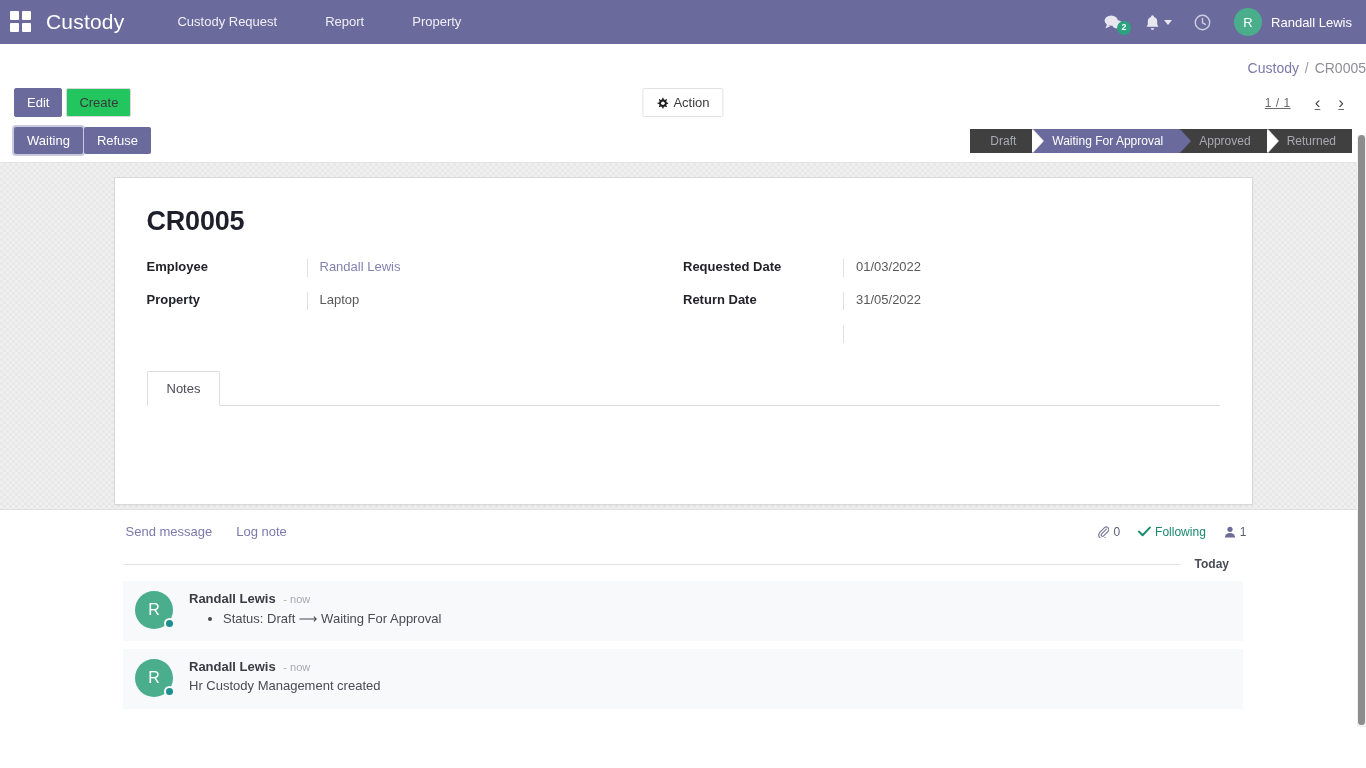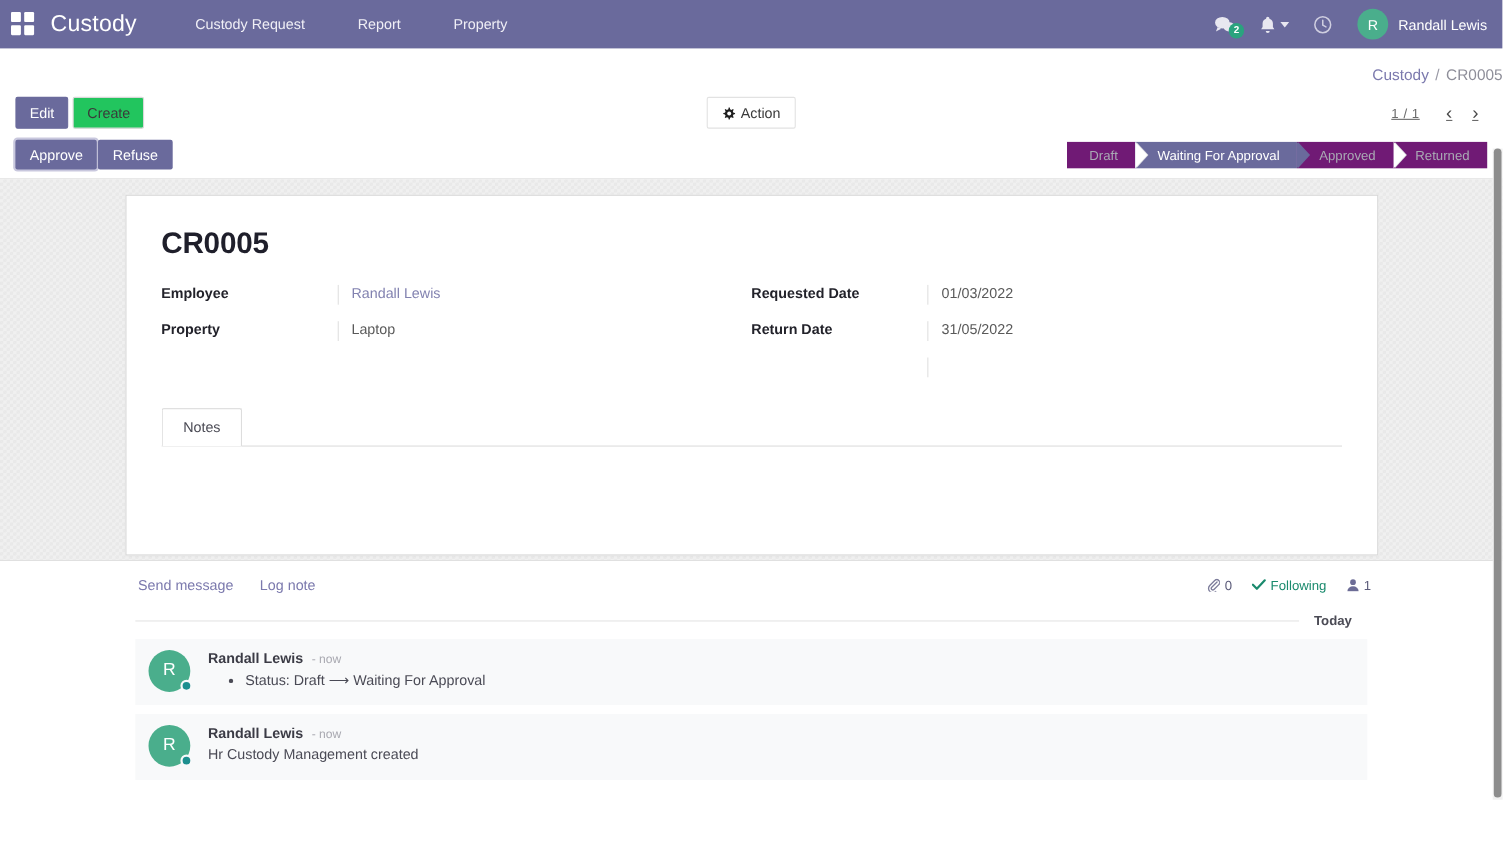--- a/index.html
+++ b/index.html
@@ -184,21 +184,21 @@
   }
   .stat-btn.focused { box-shadow: 0 0 0 2px #c9c8de; }
 
   .pipeline { margin-left: auto; display: flex; align-items: stretch; height: 24px; }
   .pipe-item {
     position: relative;
     display: flex; align-items: center;
     padding: 0 16px 0 20px;
     font-size: 12px;
     color: #a9a9b4;
-    background: #701a75;
+    background: #404040;
     cursor: pointer;
     white-space: nowrap;
   }
   .pipe-item::after {
     content: "";
     position: absolute;
     right: -11px; top: 0;
     width: 0; height: 0;
     border-top: 12px solid transparent;
     border-bottom: 12px solid transparent;
@@ -470,21 +470,21 @@
 
     <div class="pager">
       <span class="pg-count">1 / 1</span>
       <button>‹</button>
       <button>›</button>
     </div>
   </div>
 
   <div class="statusbar-row">
     <div class="stat-btns">
-      <button class="stat-btn focused">Approve</button>
+      <button class="stat-btn focused">Waiting</button>
       <button class="stat-btn">Refuse</button>
     </div>
     <div class="pipeline">
       <div class="pipe-item">Draft</div>
       <div class="pipe-item active">Waiting For Approval</div>
       <div class="pipe-item">Approved</div>
       <div class="pipe-item">Returned</div>
     </div>
   </div>
 </div>

